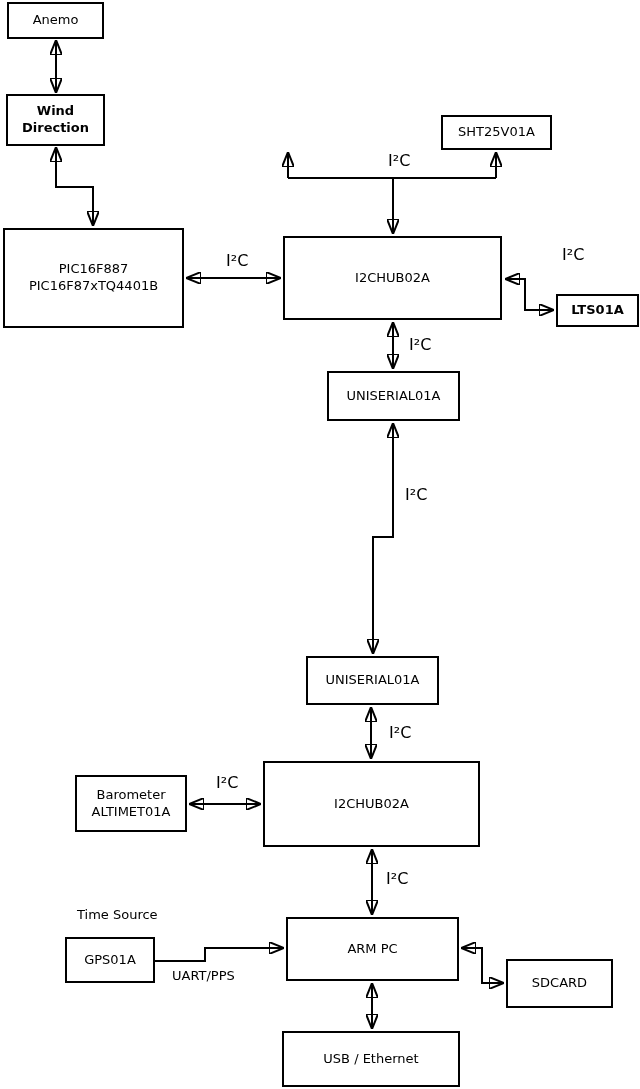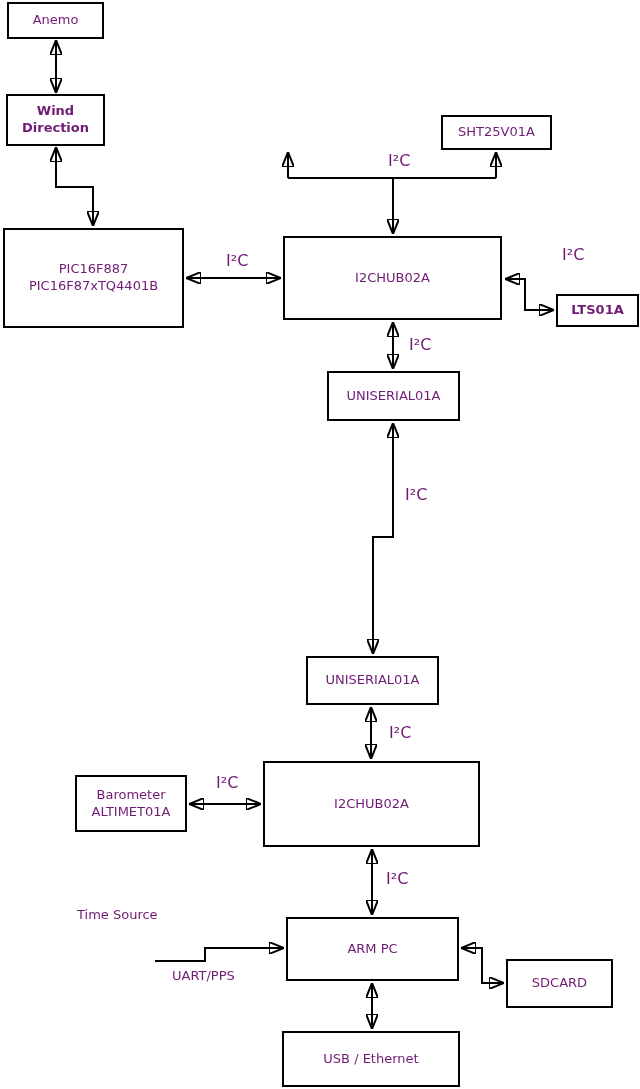--- a/index.html
+++ b/index.html
@@ -2,21 +2,21 @@
 <html><head>
 <meta charset="utf-8">
 <style>
   html, body { margin: 0; padding: 0; background: #ffffff; }
   #canvas {
     position: relative;
     width: 640px;
     height: 1089px;
     background: #ffffff;
     font-family: "DejaVu Sans", "Liberation Sans", sans-serif;
-    color: #701a75;
+    color: #000000;
     overflow: hidden;
   }
   .node {
     position: absolute;
     box-sizing: border-box;
     border: 2px solid #000000;
     background: #ffffff;
     display: flex;
     align-items: center;
     justify-content: center;
@@ -87,20 +87,21 @@
 
   <div class="node" style="left:306px; top:656px; width:133px; height:49px;">UNISERIAL01A</div>
 
   <div class="node" style="left:75px;  top:775px; width:112px; height:57px;">Barometer
 ALTIMET01A</div>
 
   <div class="node" style="left:263px; top:761px; width:217px; height:86px;">I2CHUB02A</div>
 
   <div class="node" style="left:286px; top:917px; width:173px; height:64px;">ARM PC</div>
 
+  <div class="node" style="left:65px;  top:937px; width:90px;  height:46px;">GPS01A</div>
 
   <div class="node" style="left:282px; top:1031px; width:178px; height:56px;">USB / Ethernet</div>
 
   <div class="node" style="left:506px; top:959px; width:107px; height:49px;">SDCARD</div>
 
   <span class="edge-label" style="left:388px; top:152px;">I²C</span>
 
   <span class="edge-label" style="left:226px; top:252px;">I²C</span>
 
   <span class="edge-label" style="left:562px; top:246px;">I²C</span>

